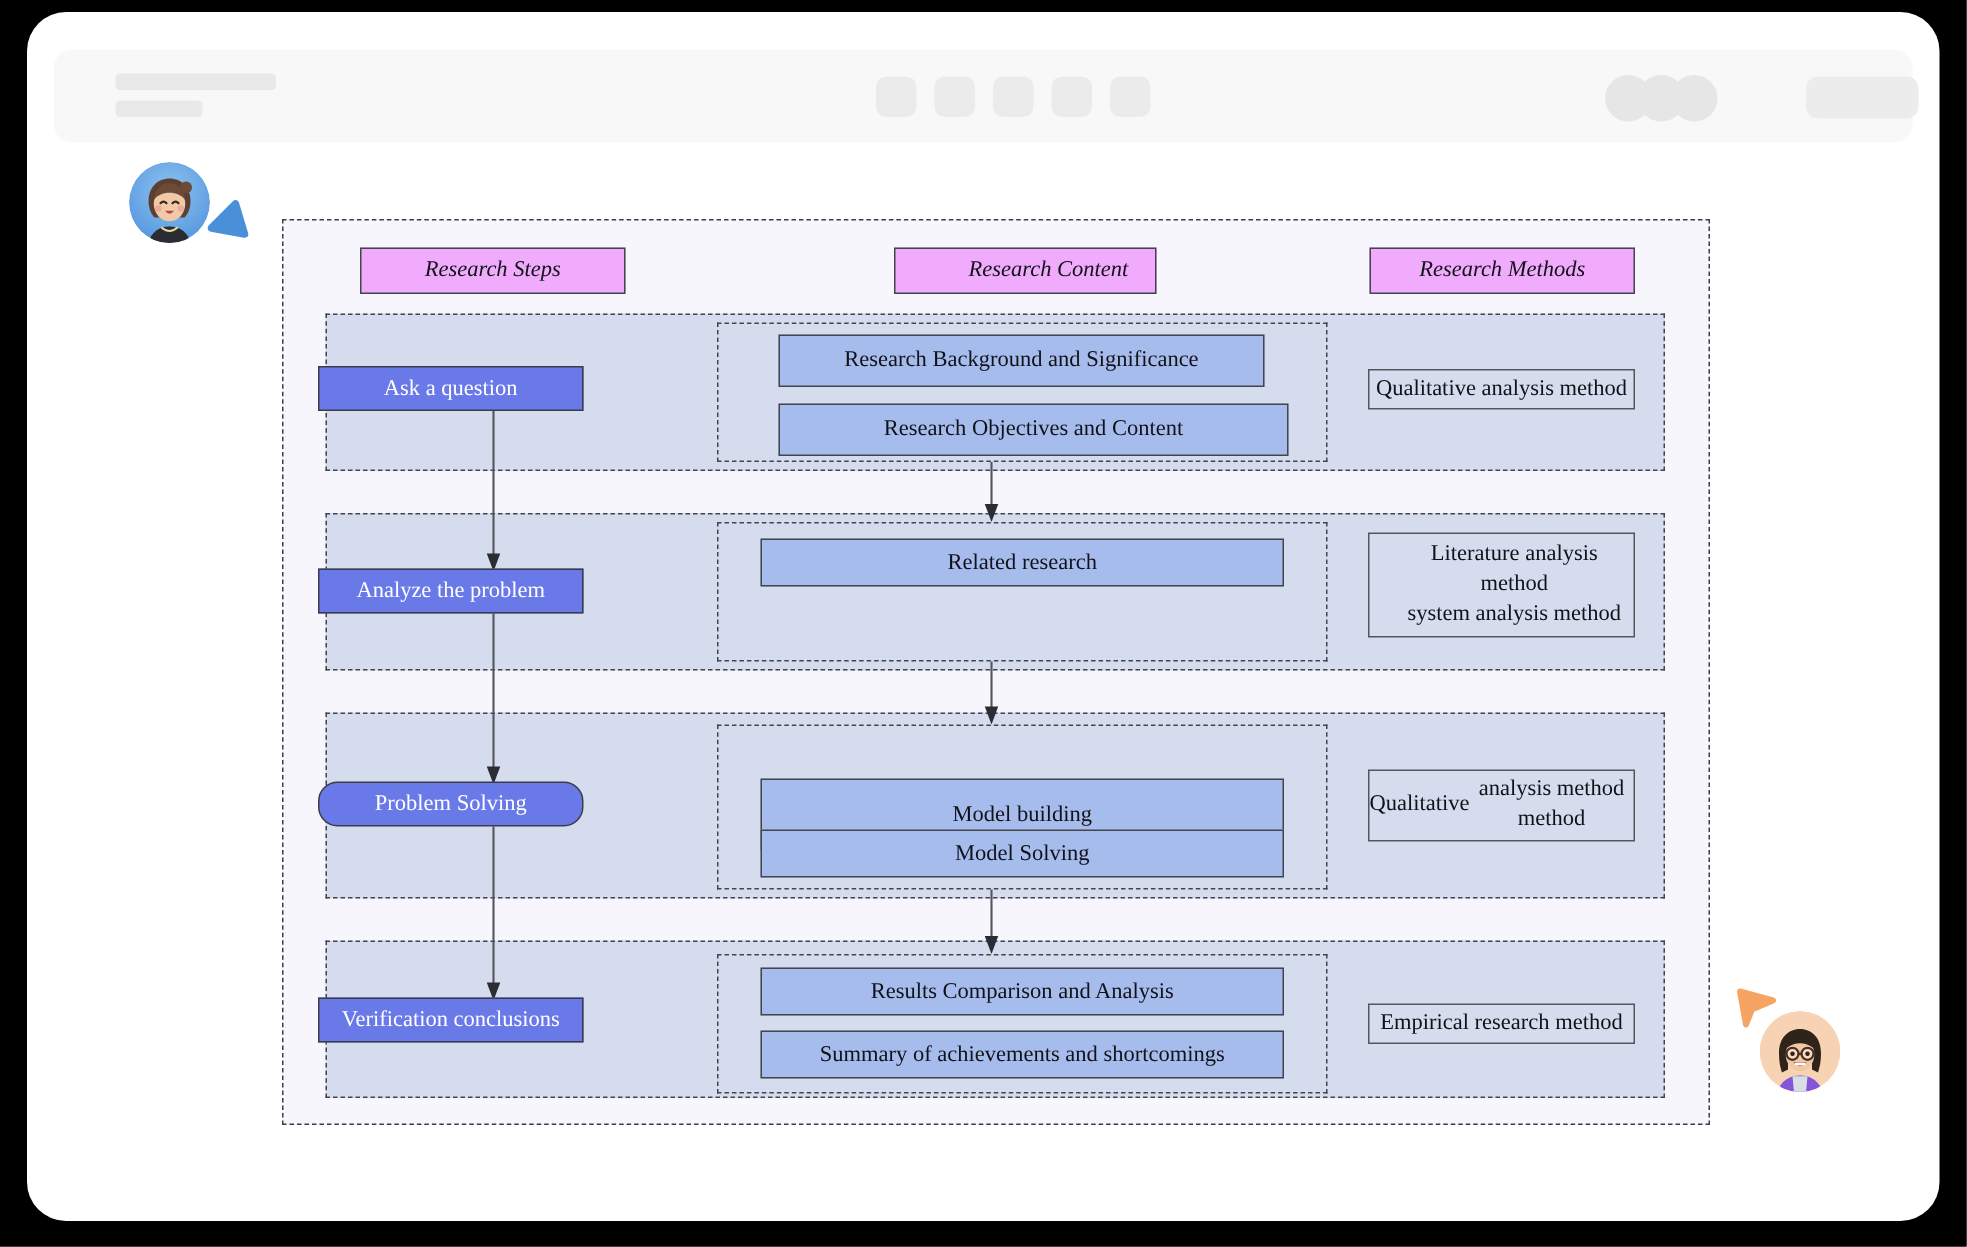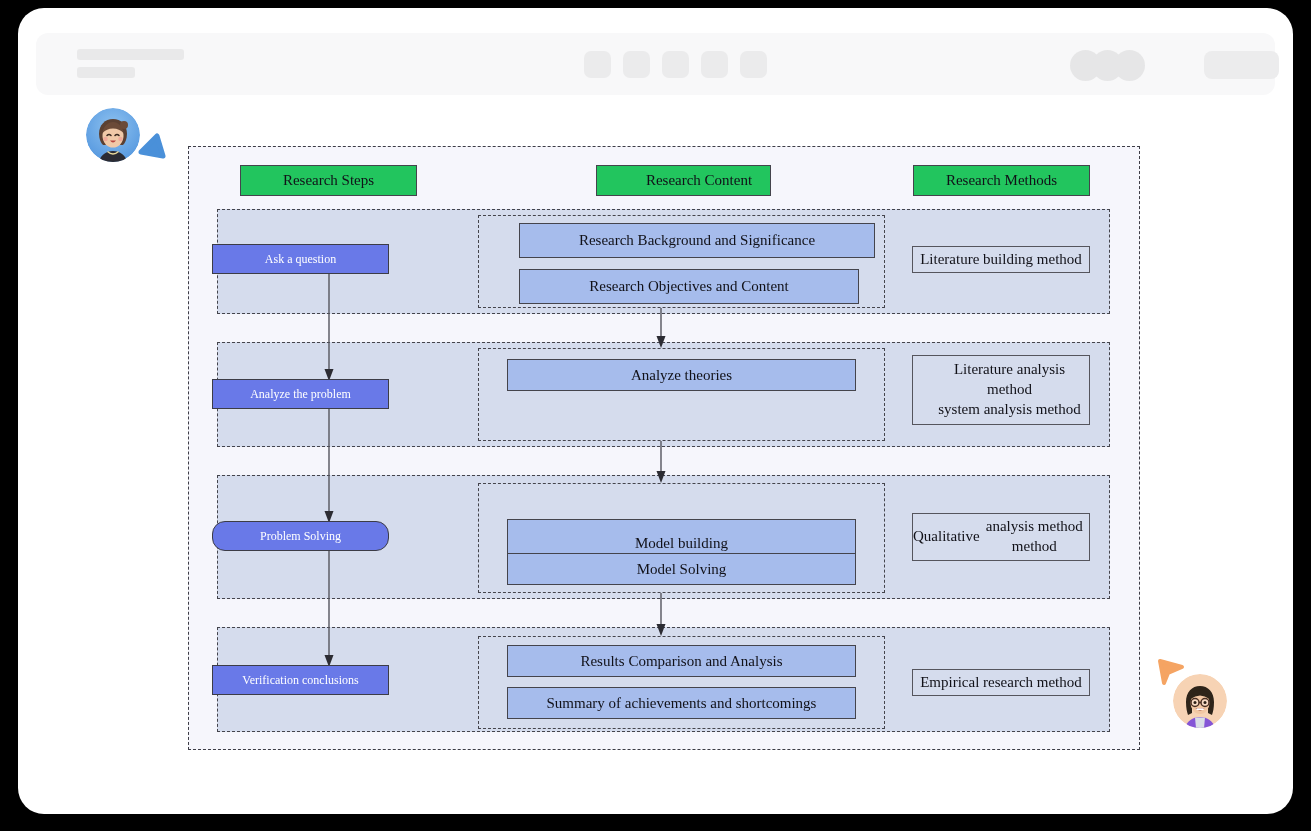--- a/index.html
+++ b/index.html
@@ -67,25 +67,26 @@
     left: 170px; top: 138px;
     width: 952px; height: 604px;
     background: #f6f6fc;
     border: 1.5px dashed #3d3d46;
   }
 
   
   .hdr {
     position: absolute;
     height: 31px;
-    background: #22c55e;
+    background: #f0abfc;
     border: 1.5px solid #44444c;
     display: flex; align-items: center; justify-content: center;
     font-size: 15px; color: #111118;
     white-space: nowrap;
+    font-style: italic;
   }
   .hdr.h-steps   { left: 51px;  top: 18px; width: 177px; }
   .hdr.h-content { left: 407px; top: 18px; width: 175px; padding-left: 31px; }
   .hdr.h-methods { left: 724px; top: 18px; width: 177px; }
 
   
   .row {
     position: absolute;
     left: 28px; width: 893px;
     background: #d5dced;
@@ -97,21 +98,21 @@
   .row.r4 { top: 480px; height: 105px; }
 
   
   .step {
     position: absolute;
     left: 23px;
     width: 177px; height: 30px;
     background: #6979e8;
     border: 1.5px solid #3c3c46;
     display: flex; align-items: center; justify-content: center;
-    color: #ffffff; font-size: 12px; white-space: nowrap;
+    color: #ffffff; font-size: 15px; white-space: nowrap;
     z-index: 3;
   }
 
   
   .content-group {
     position: absolute;
     border: 1.5px dashed #44444c;
     background: #d5dced;
   }
   .content-box {
@@ -158,30 +159,30 @@
 
   <div class="diagram">
 
     <div class="hdr h-steps">Research Steps</div>
     <div class="hdr h-content">Research Content</div>
     <div class="hdr h-methods">Research Methods</div>
 
     <div class="row r1"></div>
     <div class="step" style="top:97px;">Ask a question</div>
     <div class="content-group" style="left:289px; top:68px; width:407px; height:93px;"></div>
-    <div class="content-box" style="left:330px; top:76px; width:356px; height:35px;">Research Background and Significance</div>
+    <div class="content-box" style="left:330px; top:76px; width:324px; height:35px;">Research Background and Significance</div>
     <div class="content-box" style="left:330px; top:122px; width:340px; height:35px;">Research Objectives and Content</div>
     <div class="method" style="left:723px; top:99px; width:178px; height:27px;">
-      <span>Literature building method</span>
+      <span>Qualitative analysis method</span>
     </div>
 
     <div class="row r2"></div>
     <div class="step" style="top:232px;">Analyze the problem</div>
     <div class="content-group" style="left:289px; top:201px; width:407px; height:93px;"></div>
-    <div class="content-box" style="left:318px; top:212px; width:349px; height:32px;">Analyze theories</div>
+    <div class="content-box" style="left:318px; top:212px; width:349px; height:32px;">Related research</div>
     <div class="method" style="left:723px; top:208px; width:178px; height:70px; flex-direction:column;padding-left:17px;">
       <span>Literature analysis</span>
       <span>method</span>
       <span>system analysis method</span>
     </div>
 
     <div class="row r3"></div>
     <div class="step" style="top:374px;border-radius:13px;">Problem Solving</div>
     <div class="content-group" style="left:289px; top:336px; width:407px; height:110px;"></div>
     <div class="content-box" style="left:318px; top:344px; width:349px; height:48px;margin-top:28px;">Model building</div>

